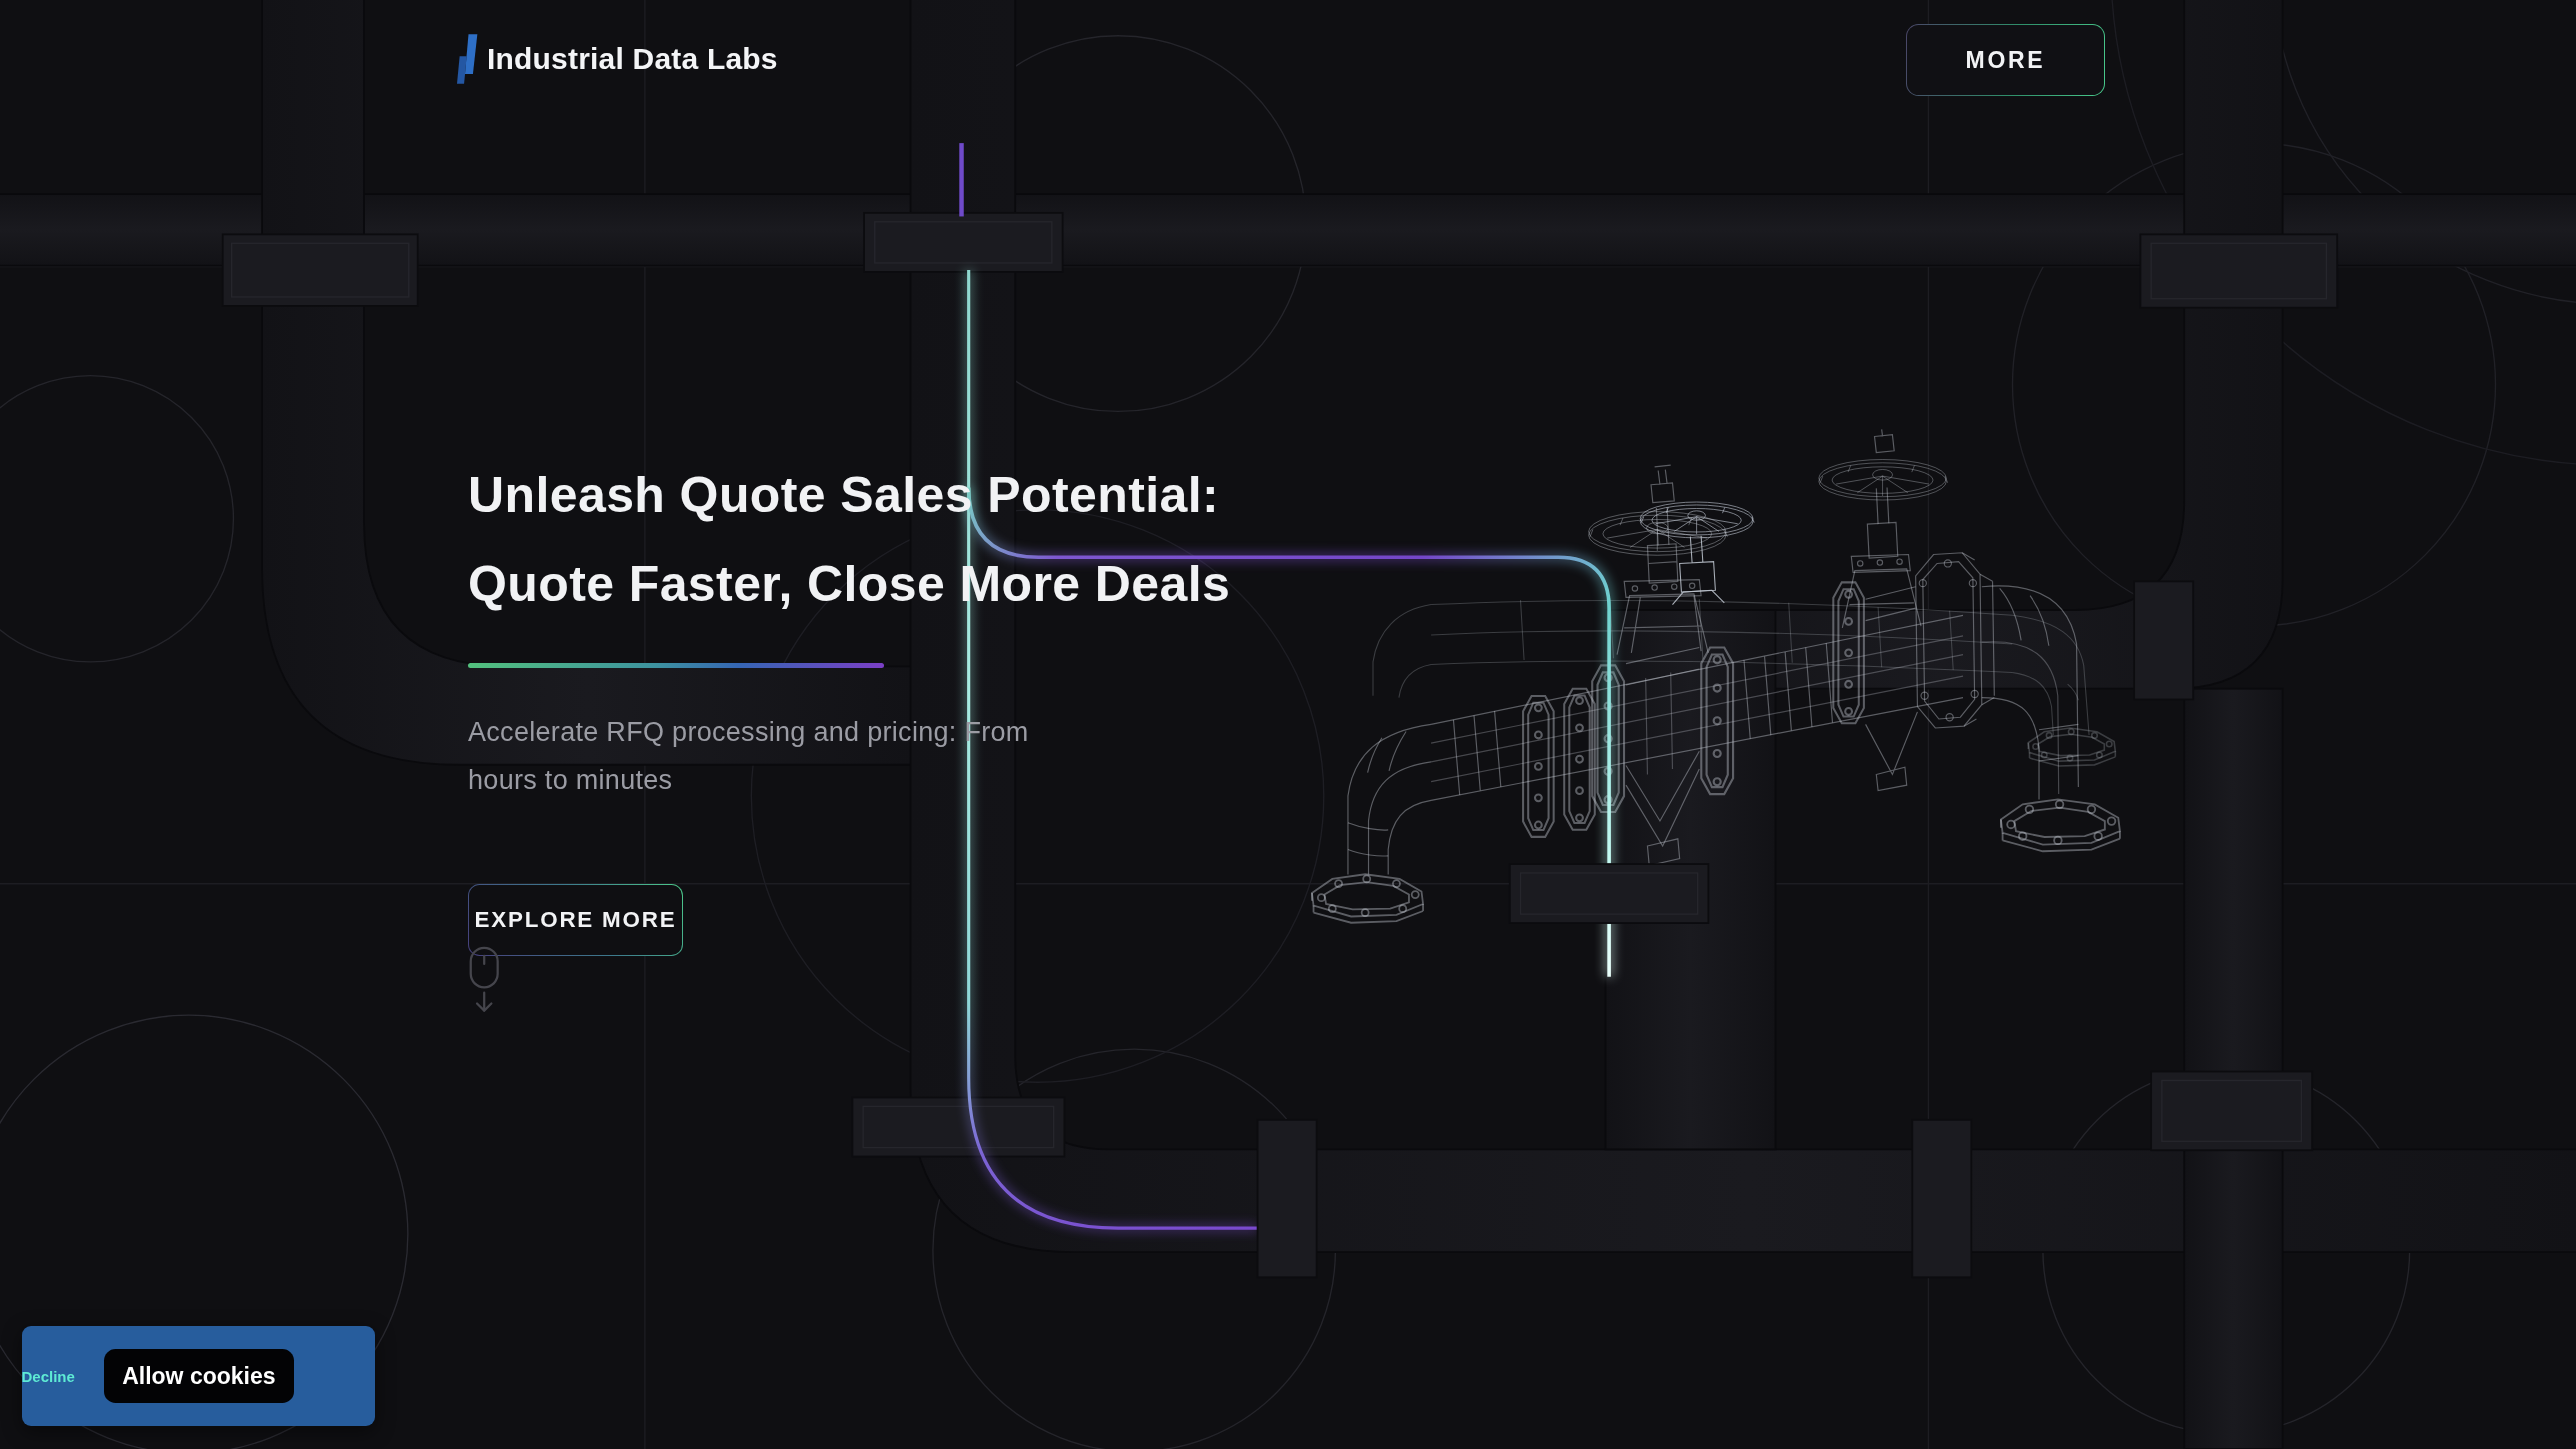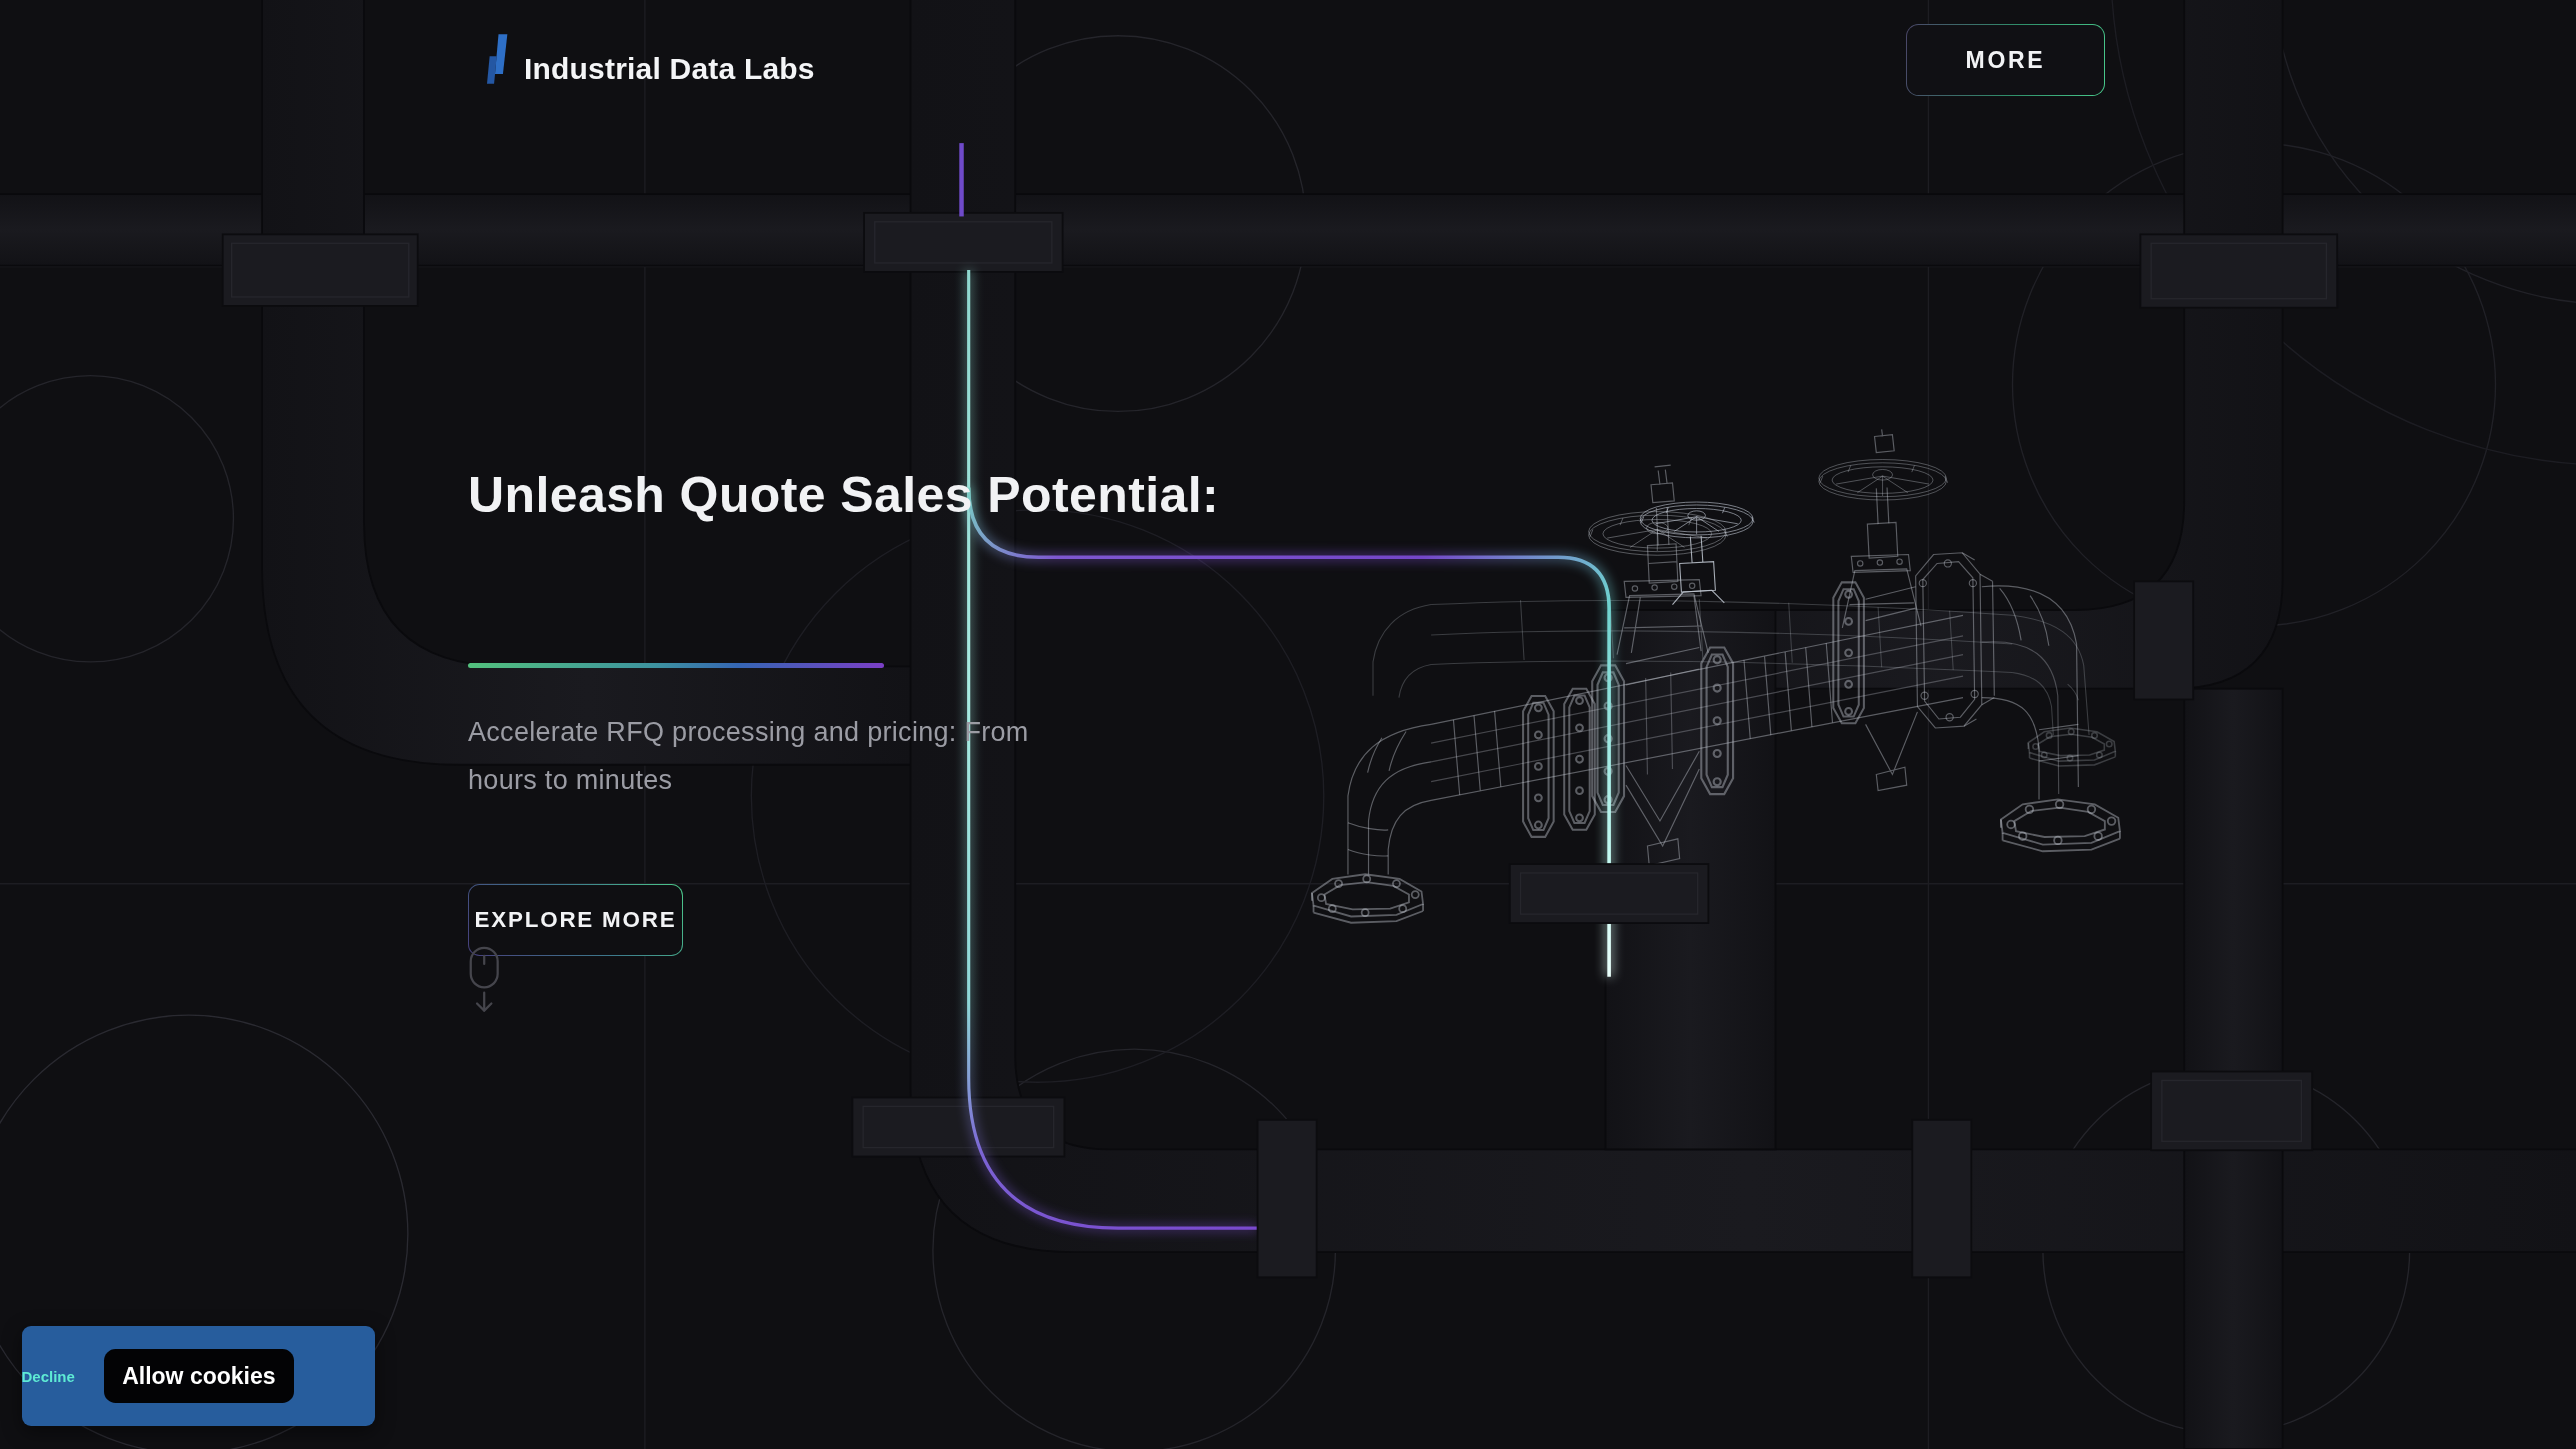--- a/index.html
+++ b/index.html
@@ -7,21 +7,21 @@
   body {
     background:#0f0f12;
     font-family:"Liberation Sans", sans-serif;
     overflow:hidden;
     position:relative;
   }
   .stage { position:absolute; left:0; top:0; width:2576px; height:1449px; overflow:hidden; }
   svg.layer { position:absolute; left:0; top:0; }
 
   
-  .logo { position:absolute; left:487px; top:32px; display:flex; align-items:flex-end; gap:14px; cursor:pointer; }
+  .logo { position:absolute; left:457px; top:32px; display:flex; align-items:center; gap:7px; cursor:pointer; }
   .logo-text { color:#f4f5f7; font-size:30px; font-weight:700; letter-spacing:0.2px; }
   .login-btn {
     position:absolute; left:1906px; top:24px; width:199px; height:72px;
     border:0.9px solid transparent; border-radius:12.5px;
     background:
       linear-gradient(#101014,#101014) padding-box,
       linear-gradient(100deg,#4a4668 0%,#2f8f6a 55%,#49c98c 100%) border-box;
     color:#f2f3f5; font-size:23px; font-weight:700; letter-spacing:2.7px;
     display:flex; align-items:center; justify-content:center; cursor:pointer;
     font-family:"Liberation Sans", sans-serif;
@@ -318,20 +318,21 @@
       <polygon points="13,2 23,2 18,47 9,47" fill="#2e6fc6"></polygon>
       <polygon points="3,27 11,27 8,58 0,58" fill="#2457a3"></polygon>
     </svg>
     <span class="logo-text">Industrial Data Labs</span>
   </div>
 
   <button class="login-btn">MORE</button>
 
   <div class="headline">
     <div>Unleash Quote Sales Potential:</div>
+    <div>Quote Faster, Close More Deals</div>
   </div>
 
   <div class="hr-grad"></div>
 
   <div class="subtitle">
     <div>Accelerate RFQ processing and pricing: From</div>
     <div>hours to minutes</div>
   </div>
 
   <div class="cta-row">

